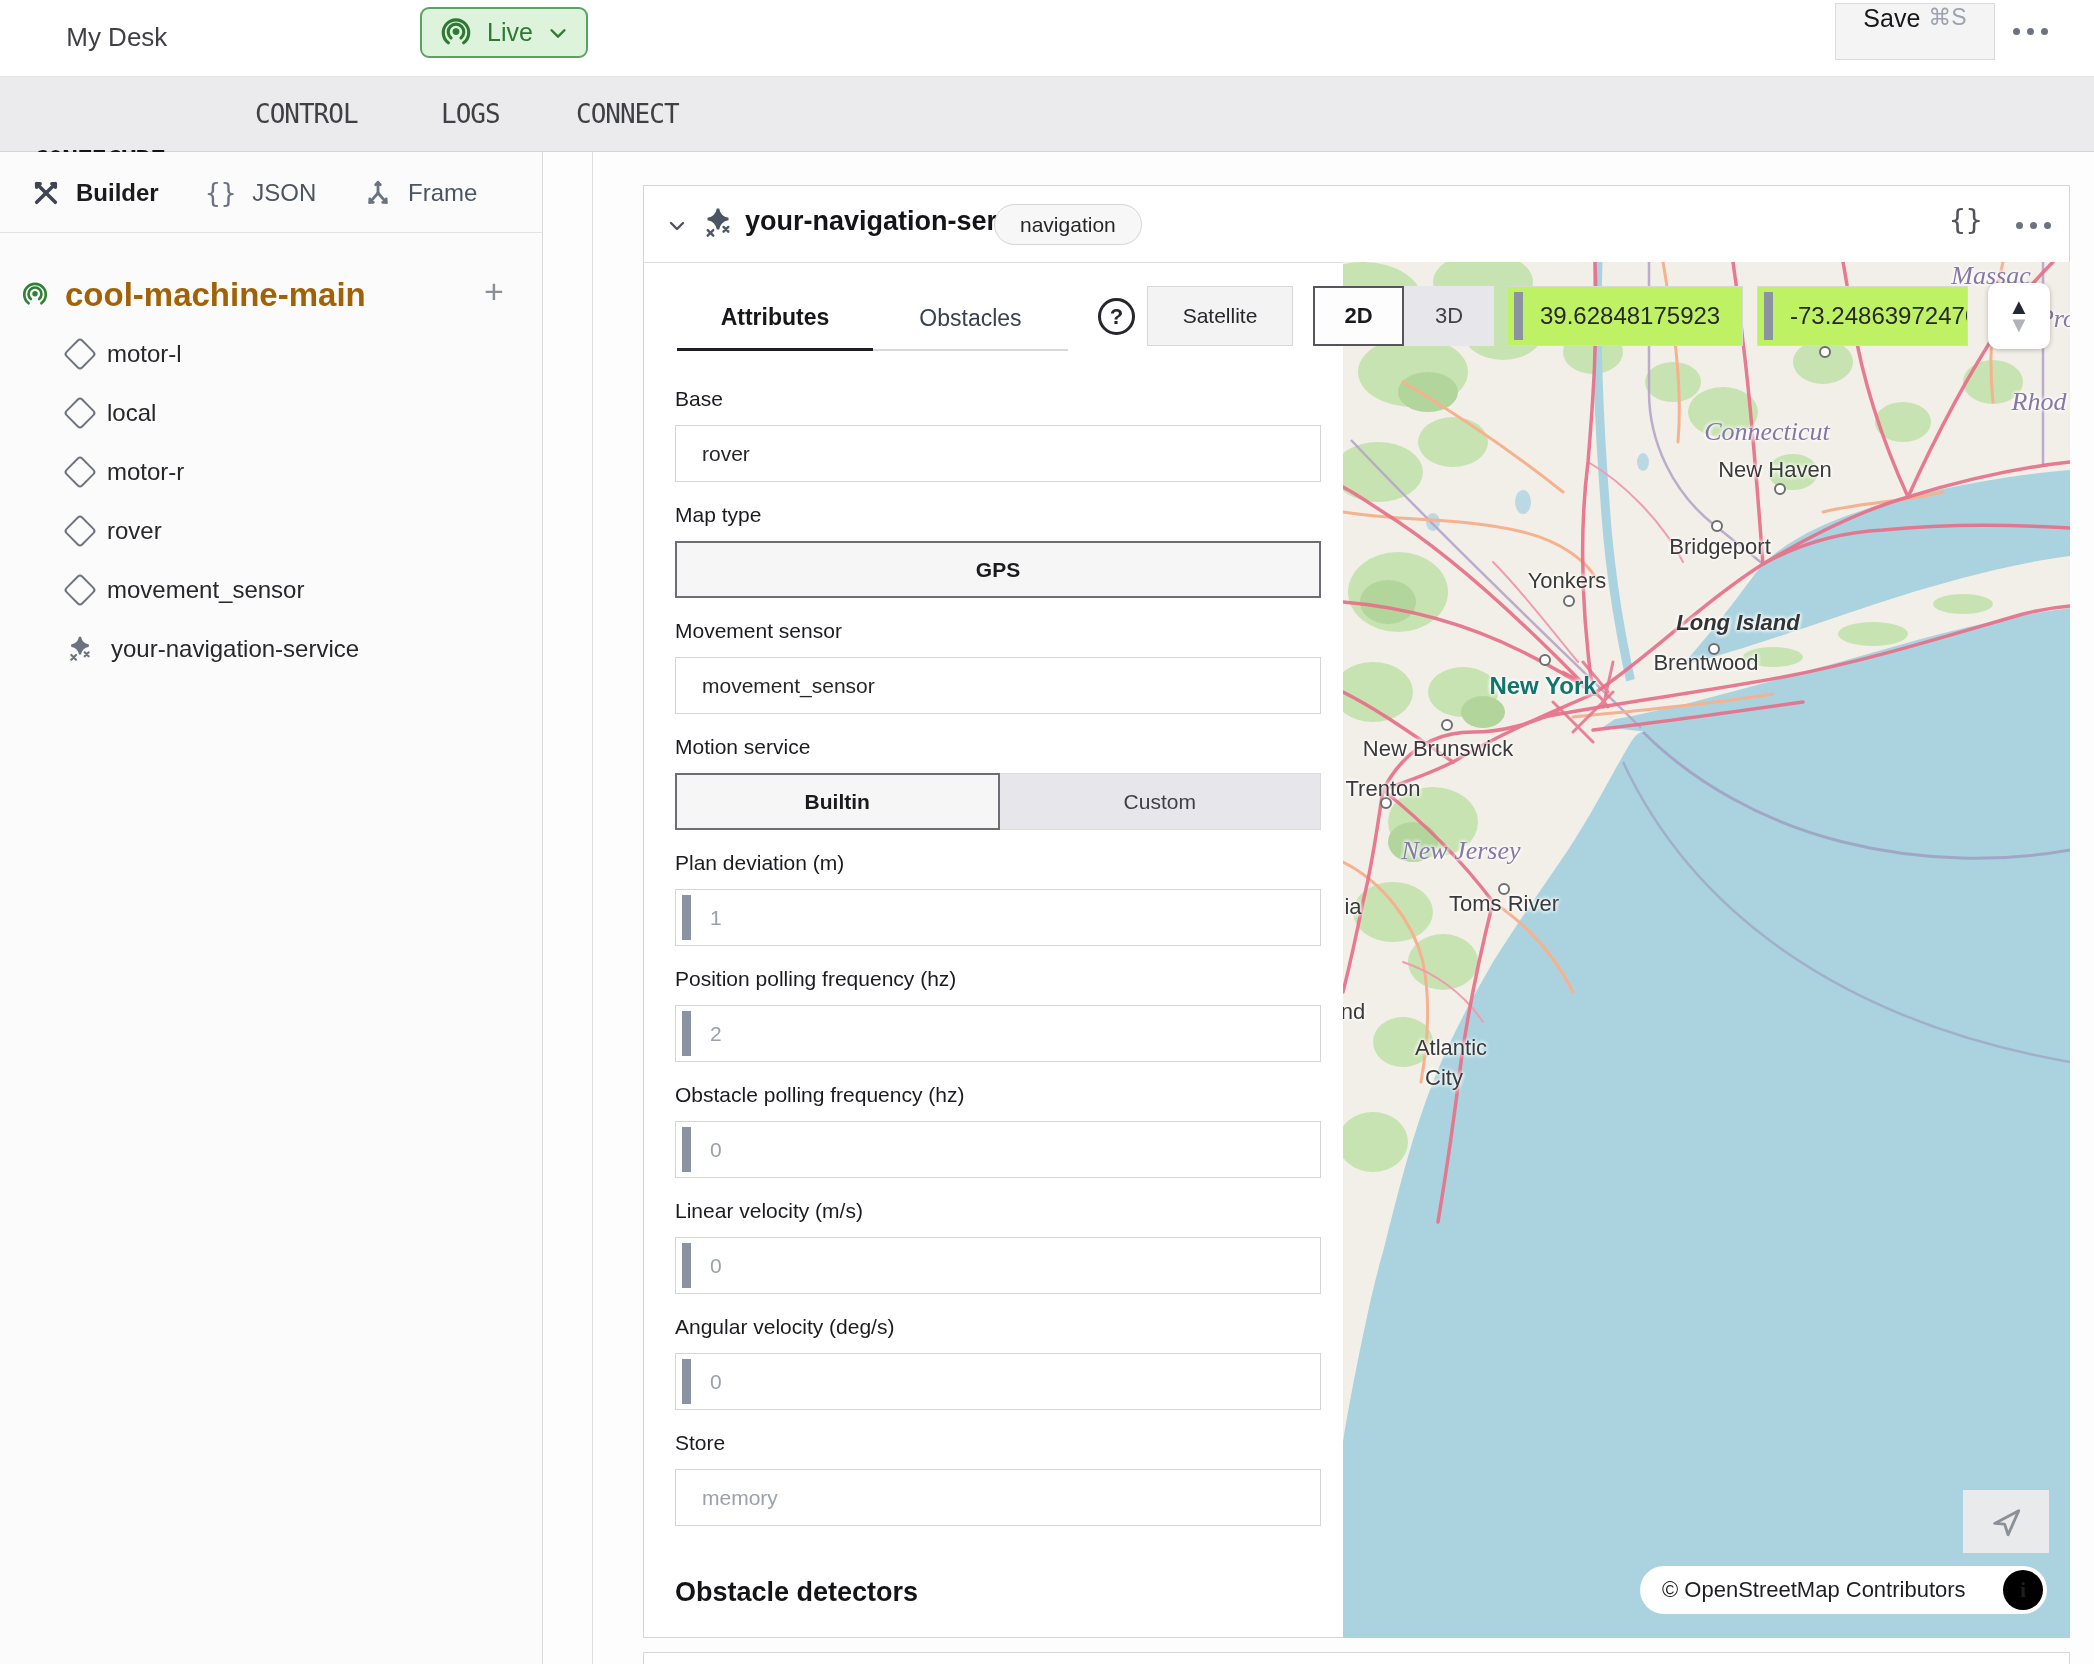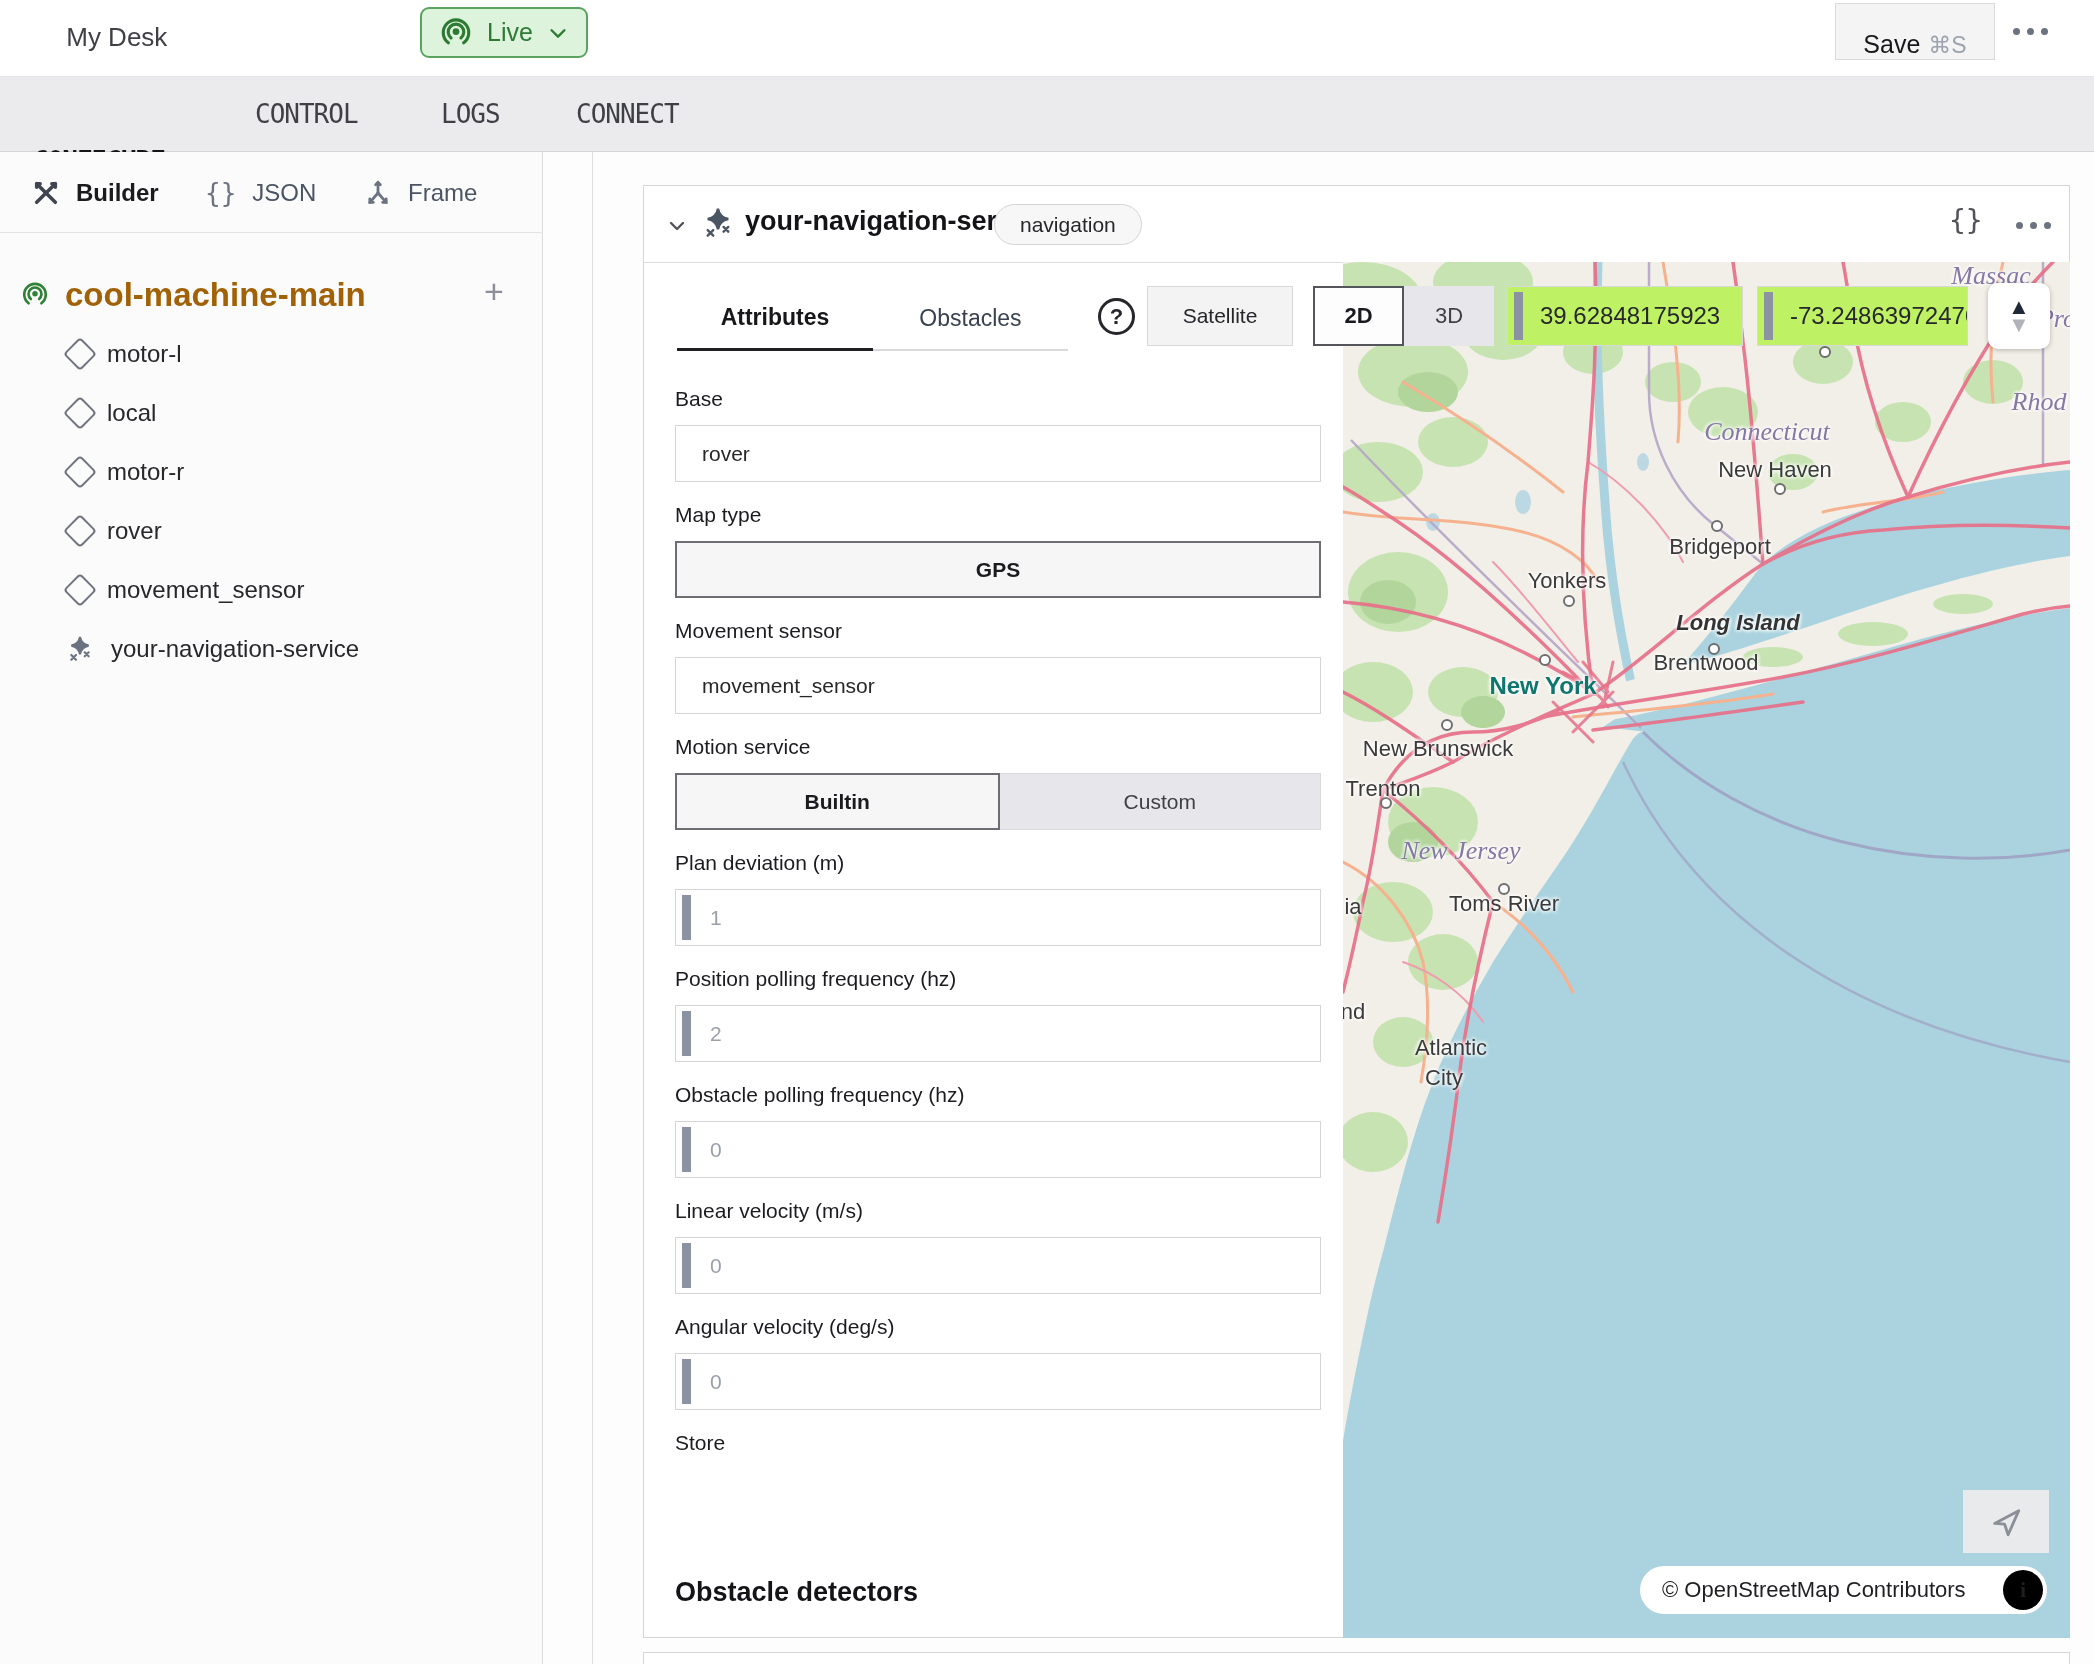--- a/index.html
+++ b/index.html
@@ -7,21 +7,21 @@
   body { font-family:"Liberation Sans", sans-serif; background:#ffffff; color:#1c1c21; overflow:hidden; position:relative; }
 
   
   .app-header { position:absolute; left:0; top:0; width:2094px; height:77px; background:#fff; border-bottom:1px solid #e6e6e8; }
   .breadcrumb { position:absolute; left:33px; top:22px; font-size:26px; display:flex; gap:16px; align-items:center;flex-direction:column; }
   .crumb-parent { color:#3f3f46; }
   .crumb-sep { color:#9a9aa1; font-size:24px; }
   .crumb-current { color:#111114; font-weight:700; }
   .live-badge { position:absolute; left:420px; top:7px; width:168px; height:51px; background:#ddf3db; border:2px solid #5ba361; border-radius:9px; display:flex; align-items:center; justify-content:center; gap:14px; color:#2d7a33; }
   .live-label { font-size:25px; font-weight:500; color:#2d7a33; }
-  .save-btn { position:absolute; left:1835px; top:3px; width:160px; height:57px; background:#f4f4f5; border:1px solid #dadadc; display:flex; align-items:flex-end; justify-content:center; gap:8px; }
+  .save-btn { position:absolute; left:1835px; top:3px; width:160px; height:57px; background:#f4f4f5; border:1px solid #dadadc; display:flex; align-items:flex-start; justify-content:center; gap:8px; }
   .save-label { font-size:25px; color:#18181b; }
   .save-shortcut { font-size:23px; color:#9ca3af; }
   .dots { display:flex; gap:7px; align-items:center; }
   .dots i { width:7px; height:7px; border-radius:50%; background:#6b7280; }
   .header-dots { position:absolute; left:2013px; top:28px; }
 
   
   .nav-tabs { position:absolute; left:0; top:77px; width:2094px; height:75px; background:#ebebed; border-bottom:1px solid #d4d4d6; }
   .nav-tab { position:absolute; top:22px; font-family:"DejaVu Sans Mono", monospace; font-size:26px; color:#3f3f46; letter-spacing:-1px; }
   .nav-tab.active { font-weight:700; color:#141417; }
@@ -311,20 +311,23 @@
     <input type="text" value="0" style="">
   </div>
 
   <span class="form-label" style="top:1129px;">Angular velocity (deg/s)</span>
   <div class="num-input" style="top:1167px;">
     <span class="drag-bar"></span>
     <input type="text" value="0" style="">
   </div>
 
   <span class="form-label" style="top:1245px;">Store</span>
+  <div class="text-input" style="top:1283px;">
+    <input type="text" placeholder="memory" style="">
+  </div>
 
   <span class="section-heading" style="top:1391px;">Obstacle detectors</span>
 </div>
 
 <div class="map">
   <svg width="727" height="1376" viewBox="0 0 727 1376">
 
     <rect x="0" y="0" width="727" height="1376" fill="#f2efe8"></rect>
 
     <g fill="#c7e3b1">

